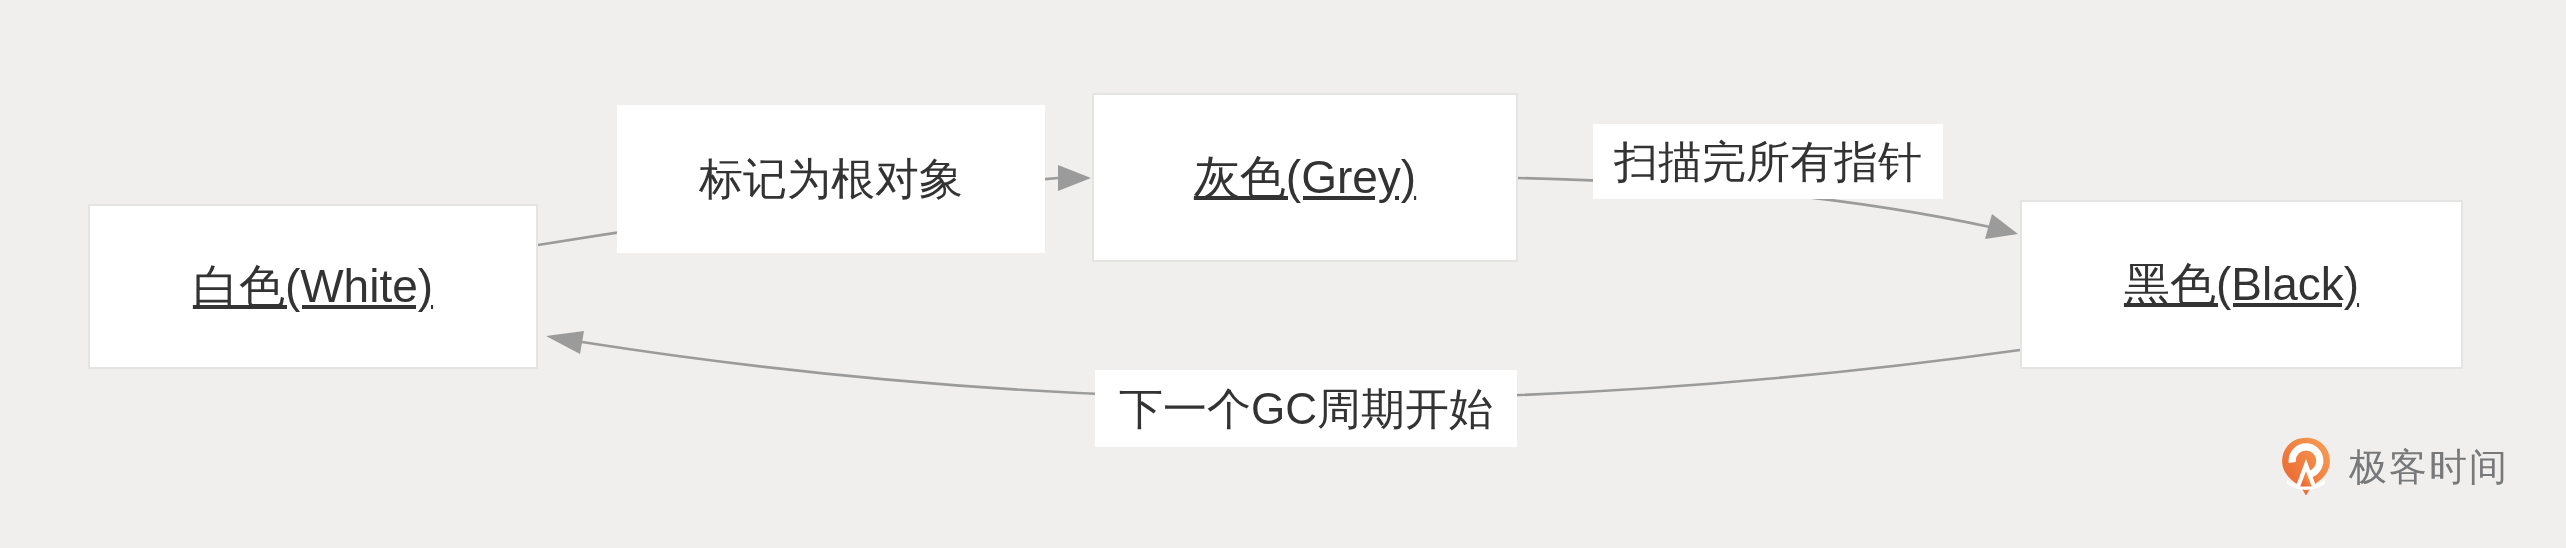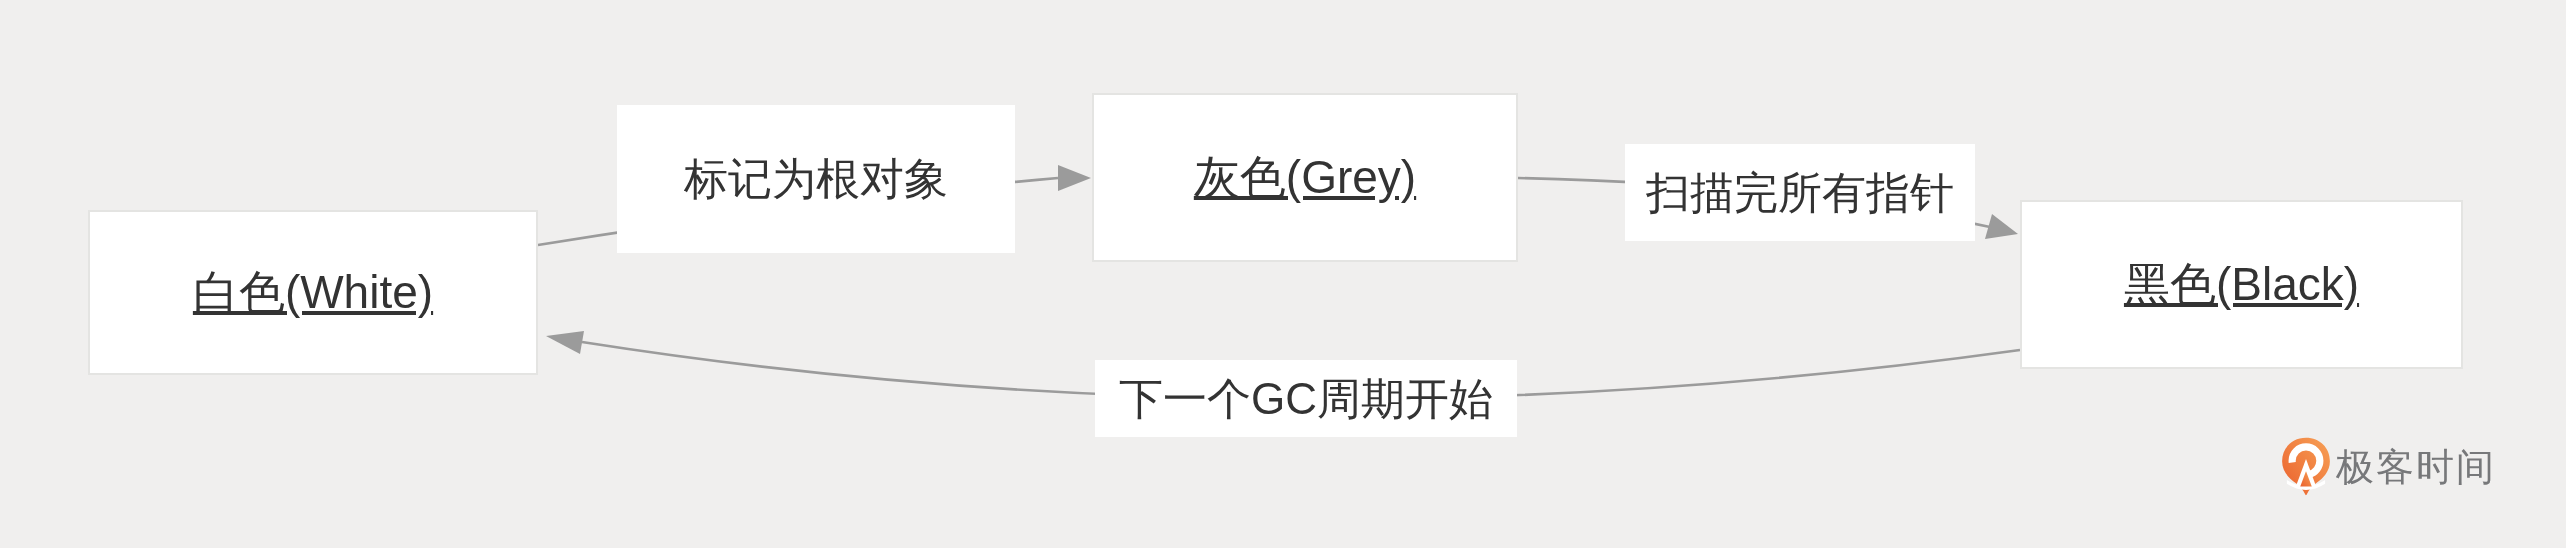--- a/index.html
+++ b/index.html
@@ -42,45 +42,46 @@
     background: var(--box-bg);
     border: 2px solid var(--box-border);
     display: flex;
     align-items: center;
     justify-content: center;
     font-size: 46px;
     color: var(--text);
     white-space: nowrap;
     text-decoration: underline;
   }
-  #node-white { left: 88px;  top: 210px; width: 450px; height: 165px; }
+  #node-white { left: 88px;  top: 204px; width: 450px; height: 165px; }
   #node-grey  { left: 1092px; top: 93px;  width: 426px; height: 169px; }
   #node-black { left: 2020px; top: 200px; width: 443px; height: 169px; }
   .edge-label {
     position: absolute;
     background: var(--box-bg);
     display: flex;
     flex-direction: column;
     align-items: center;
     justify-content: center;
     text-align: center;
     font-size: 44px;
     line-height: 1.62;
     color: var(--text);
     white-space: nowrap;
   }
-  #edge-label-0 { left: 617px;  top: 105px; width: 398px; height: 148px; }
-  #edge-label-1 { left: 1593px; top: 144px; width: 350px; height: 97px; margin-left: 32px; }
-  #edge-label-2 { left: 1095px; top: 360px; width: 422px; height: 77px; }
+  #edge-label-0 { left: 617px;  top: 105px; width: 428px; height: 148px; }
+  #edge-label-1 { left: 1593px; top: 124px; width: 350px; height: 75px; }
+  #edge-label-2 { left: 1095px; top: 370px; width: 422px; height: 77px; }
   .logo {
     position: absolute;
     left: 2276px;
     top: 435px;
     display: flex;
     align-items: center;
+    gap: 13px;
   }
   .logo-icon { width: 60px; height: 65px; display: block; }
   .logo-text {
     font-size: 38px;
     font-weight: 500;
     letter-spacing: 2px;
     color: var(--logo-text);
     white-space: nowrap;
   }
 </style>

